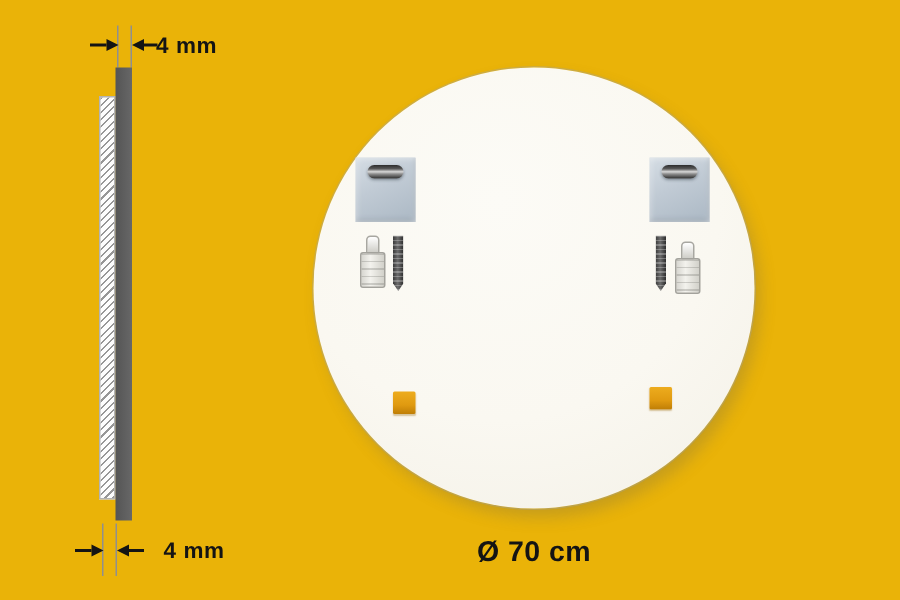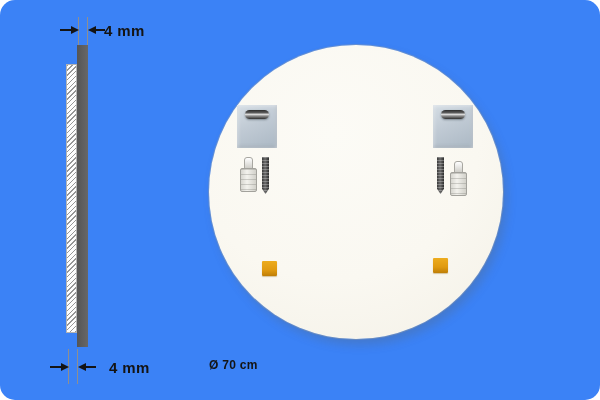--- a/index.html
+++ b/index.html
@@ -1,21 +1,20 @@
 <!DOCTYPE html>
 <html><head>
 <meta charset="utf-8">
 <style>
   * { box-sizing: border-box; }
   html, body { margin: 0; padding: 0; background: #ffffff; }
   .stage {
     position: relative; width: 600px; height: 400px;
-    background: #3b82f6; overflow: hidden;
+    background: #eab308; overflow: hidden;
     font-family: "Liberation Sans", sans-serif;
-    border-radius: 15px;
   }
   
   .vline { position: absolute; width: 1px; background: #8f8f8f; }
   .hline { position: absolute; height: 2px; background: #141414; }
   .ah-r { position: absolute; width: 0; height: 0;
           border-top: 4px solid transparent; border-bottom: 4px solid transparent;
           border-left: 8px solid #141414; }
   .ah-l { position: absolute; width: 0; height: 0;
           border-top: 4px solid transparent; border-bottom: 4px solid transparent;
           border-right: 8px solid #141414; }
@@ -56,21 +55,21 @@
   .screw { position: absolute; width: 7px; height: 37px;
            background:
              repeating-linear-gradient(180deg, rgba(255,255,255,0.28) 0 1px,
                rgba(0,0,0,0) 1px 3px),
              linear-gradient(90deg, #3a3a3a, #6c6c6c 45%, #2d2d2d);
            clip-path: polygon(0 0, 100% 0, 100% 86%, 50% 100%, 0 86%); }
   .pad { position: absolute; width: 15px; height: 15px; border-radius: 1px;
          background: linear-gradient(180deg, #edac1e 0%, #e09a10 60%, #bf7e06 100%);
          box-shadow: 0 1px 1px rgba(150,100,0,0.35); }
   .dia-label { position: absolute; left: 209px; top: 358px; width: 294px;
-               text-align: left; font-size: 12px; font-weight: bold;
+               text-align: center; font-size: 19px; font-weight: bold;
                color: #141414; letter-spacing: .3px; }
 </style>
 </head>
 <body>
 
 <div class="stage">
 
   <div>
 
     <div class="vline" style="left:78px; top:17px; height:28px;"></div>

